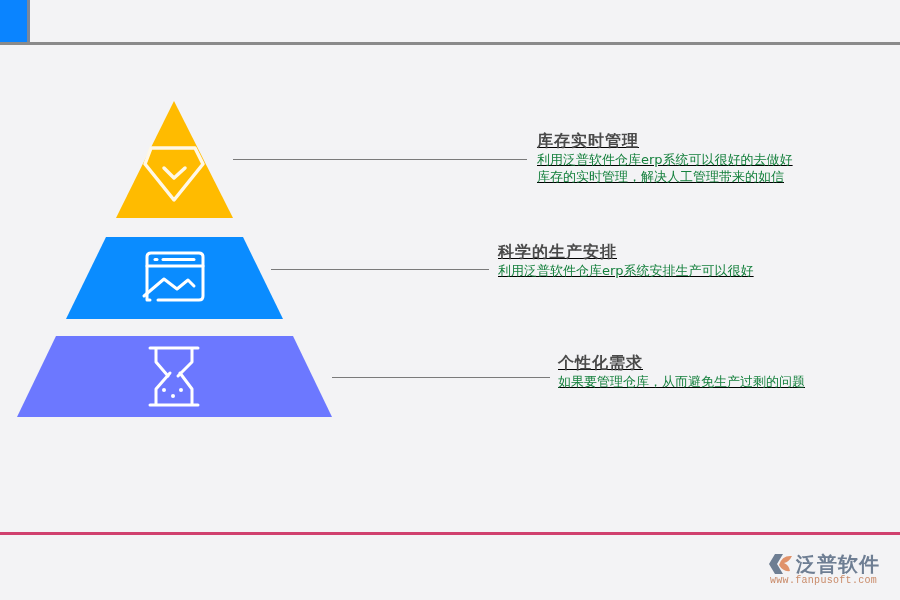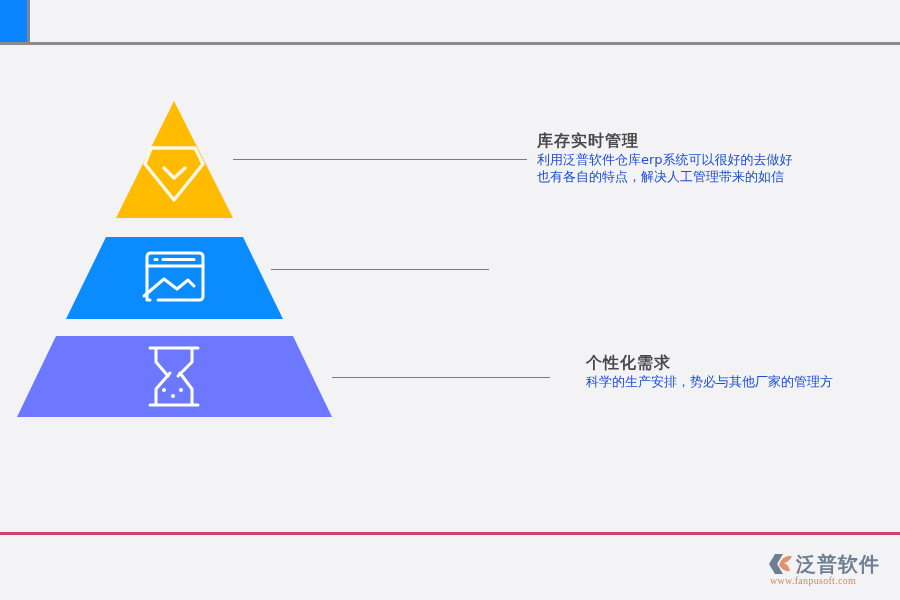--- a/index.html
+++ b/index.html
@@ -22,48 +22,48 @@
     background: #8a8a8a;
   }
   .bottom-rule {
     position: absolute; left: 0; top: 532px; width: 900px; height: 3px;
     background: #d0406e;
   }
   svg.pyramid { position: absolute; left: 0; top: 0; }
   .connector {
     position: absolute; height: 1px; background: #7a7a7a;
   }
-  .info-block { position: absolute; }
+  .info-block { position: absolute; text-decoration: underline; }
   .info-title {
     font-family: "DejaVu Serif", serif;
     font-weight: bold;
     font-size: 16px;
     color: #4a4a4a;
     line-height: 20px;
     letter-spacing: 1px;
   }
   .info-desc {
     font-family: "DejaVu Sans", sans-serif;
     font-size: 13px;
-    color: #1d4ed8;
+    color: #15803d;
     line-height: 17px;
   }
   .logo {
     position: absolute; left: 768px; top: 552px; width: 125px; height: 36px;
   }
   .logo-mark { position: absolute; left: 0; top: 1px; }
   .logo-name {
     position: absolute; left: 28px; top: 0px;
     font-family: "DejaVu Sans", sans-serif;
     font-size: 20px; font-weight: bold; color: #6e7e93;
     letter-spacing: 1px; line-height: 24px;
   }
   .logo-url {
     position: absolute; left: 2px; top: 23px;
-    font-family: Liberation Serif, serif;
+    font-family: Liberation Mono, monospace;
     font-size: 10px; color: #c98a68; line-height: 12px; letter-spacing: 0.3px;
   }
 </style>
 </head>
 <body>
 
 <div class="top-accent"></div>
 <div class="top-accent-edge"></div>
 <div class="top-rule"></div>
 
@@ -106,29 +106,31 @@
   </g>
 </svg>
 
 <div class="connector" style="left:233px; top:159px; width:294px;"></div>
 <div class="connector" style="left:271px; top:269px; width:218px;"></div>
 <div class="connector" style="left:332px; top:377px; width:218px;"></div>
 
 <div class="info-block" style="left:537px; top:131px;">
   <div class="info-title">库存实时管理</div>
   <div class="info-desc">利用泛普软件仓库erp系统可以很好的去做好</div>
-  <div class="info-desc">也有各自的特点，解决人工管理带来的如信</div>
+  <div class="info-desc">库存的实时管理，解决人工管理带来的如信</div>
 </div>
 
 <div class="info-block" style="left:498px; top:242px;">
+  <div class="info-title">科学的生产安排</div>
+  <div class="info-desc">利用泛普软件仓库erp系统安排生产可以很好</div>
 </div>
 
-<div class="info-block" style="left:586px; top:353px;">
+<div class="info-block" style="left:558px; top:353px;">
   <div class="info-title">个性化需求</div>
-  <div class="info-desc">科学的生产安排，势必与其他厂家的管理方</div>
+  <div class="info-desc">如果要管理仓库，从而避免生产过剩的问题</div>
 </div>
 
 <div class="bottom-rule"></div>
 
 <div class="logo">
   <svg class="logo-mark" width="26" height="22" viewBox="0 0 26 22">
     <polygon points="7,1 15,1 9,11 15,21 7,21 1,11" fill="#6e7e93"></polygon>
     <path d="M11,12 Q14,2 24,3 Q21,9 16,10 Q21,12 22,18 Q15,19 11,12 Z" fill="#e0926a"></path>
   </svg>
   <div class="logo-name">泛普软件</div>

